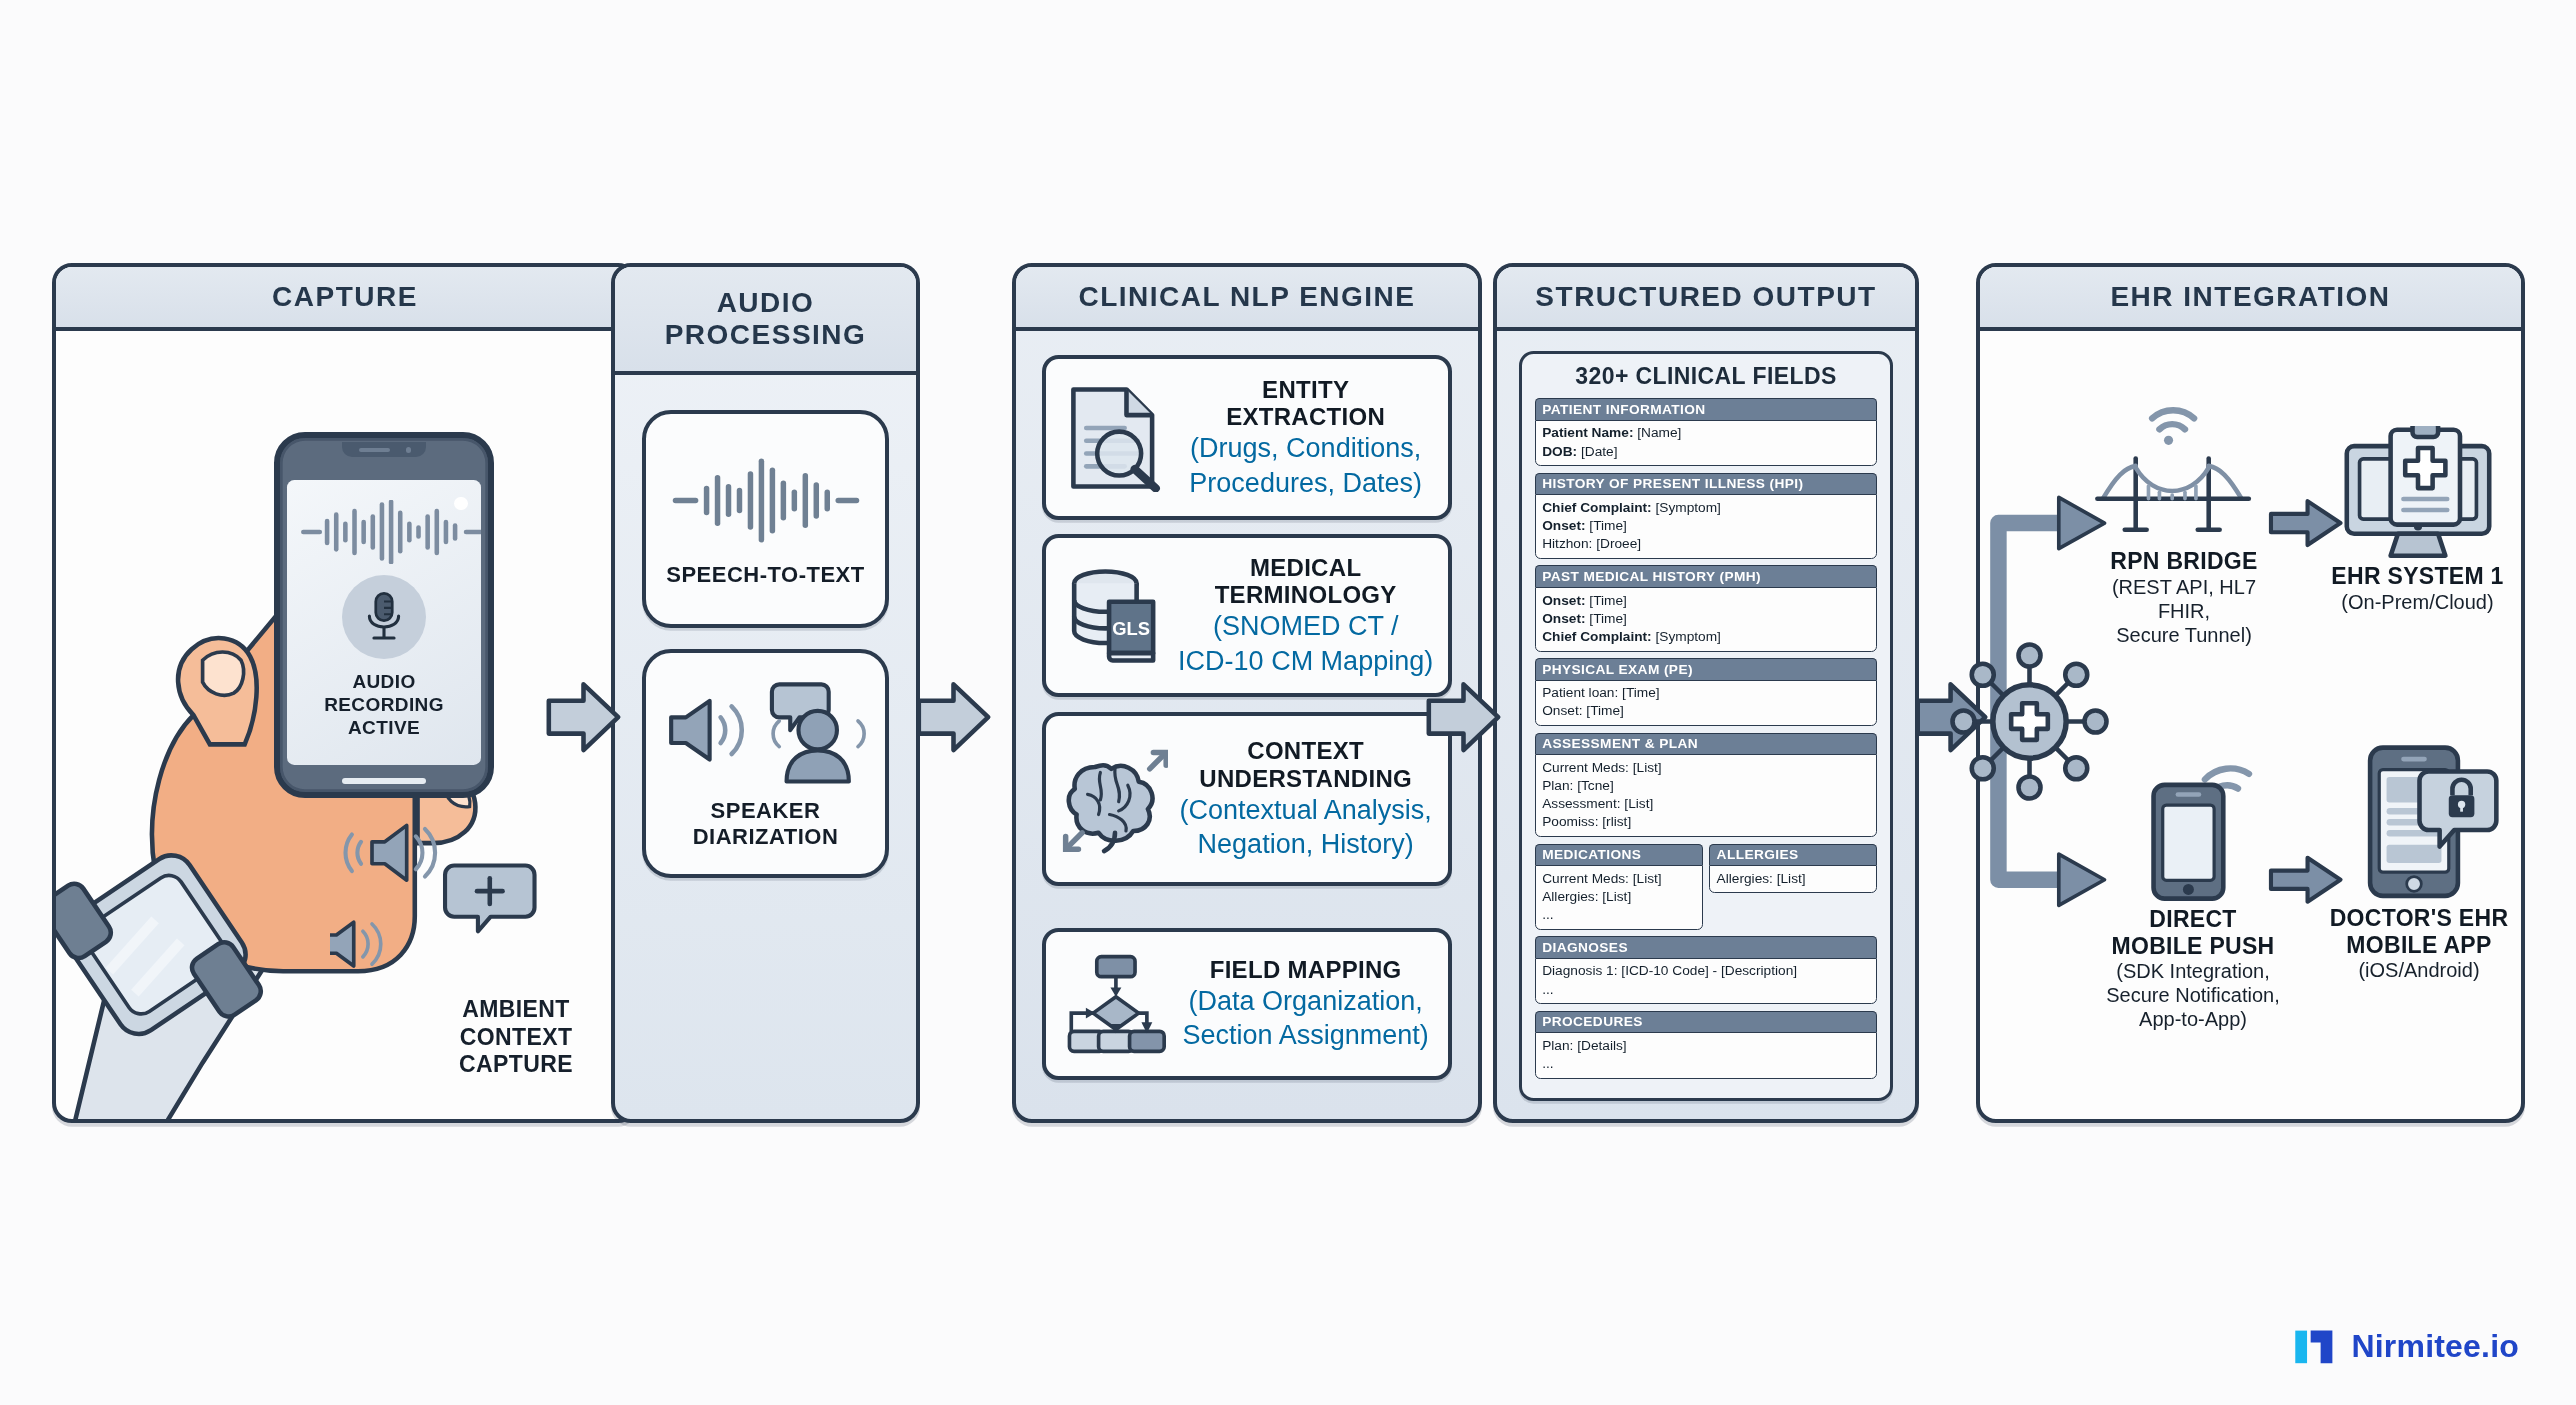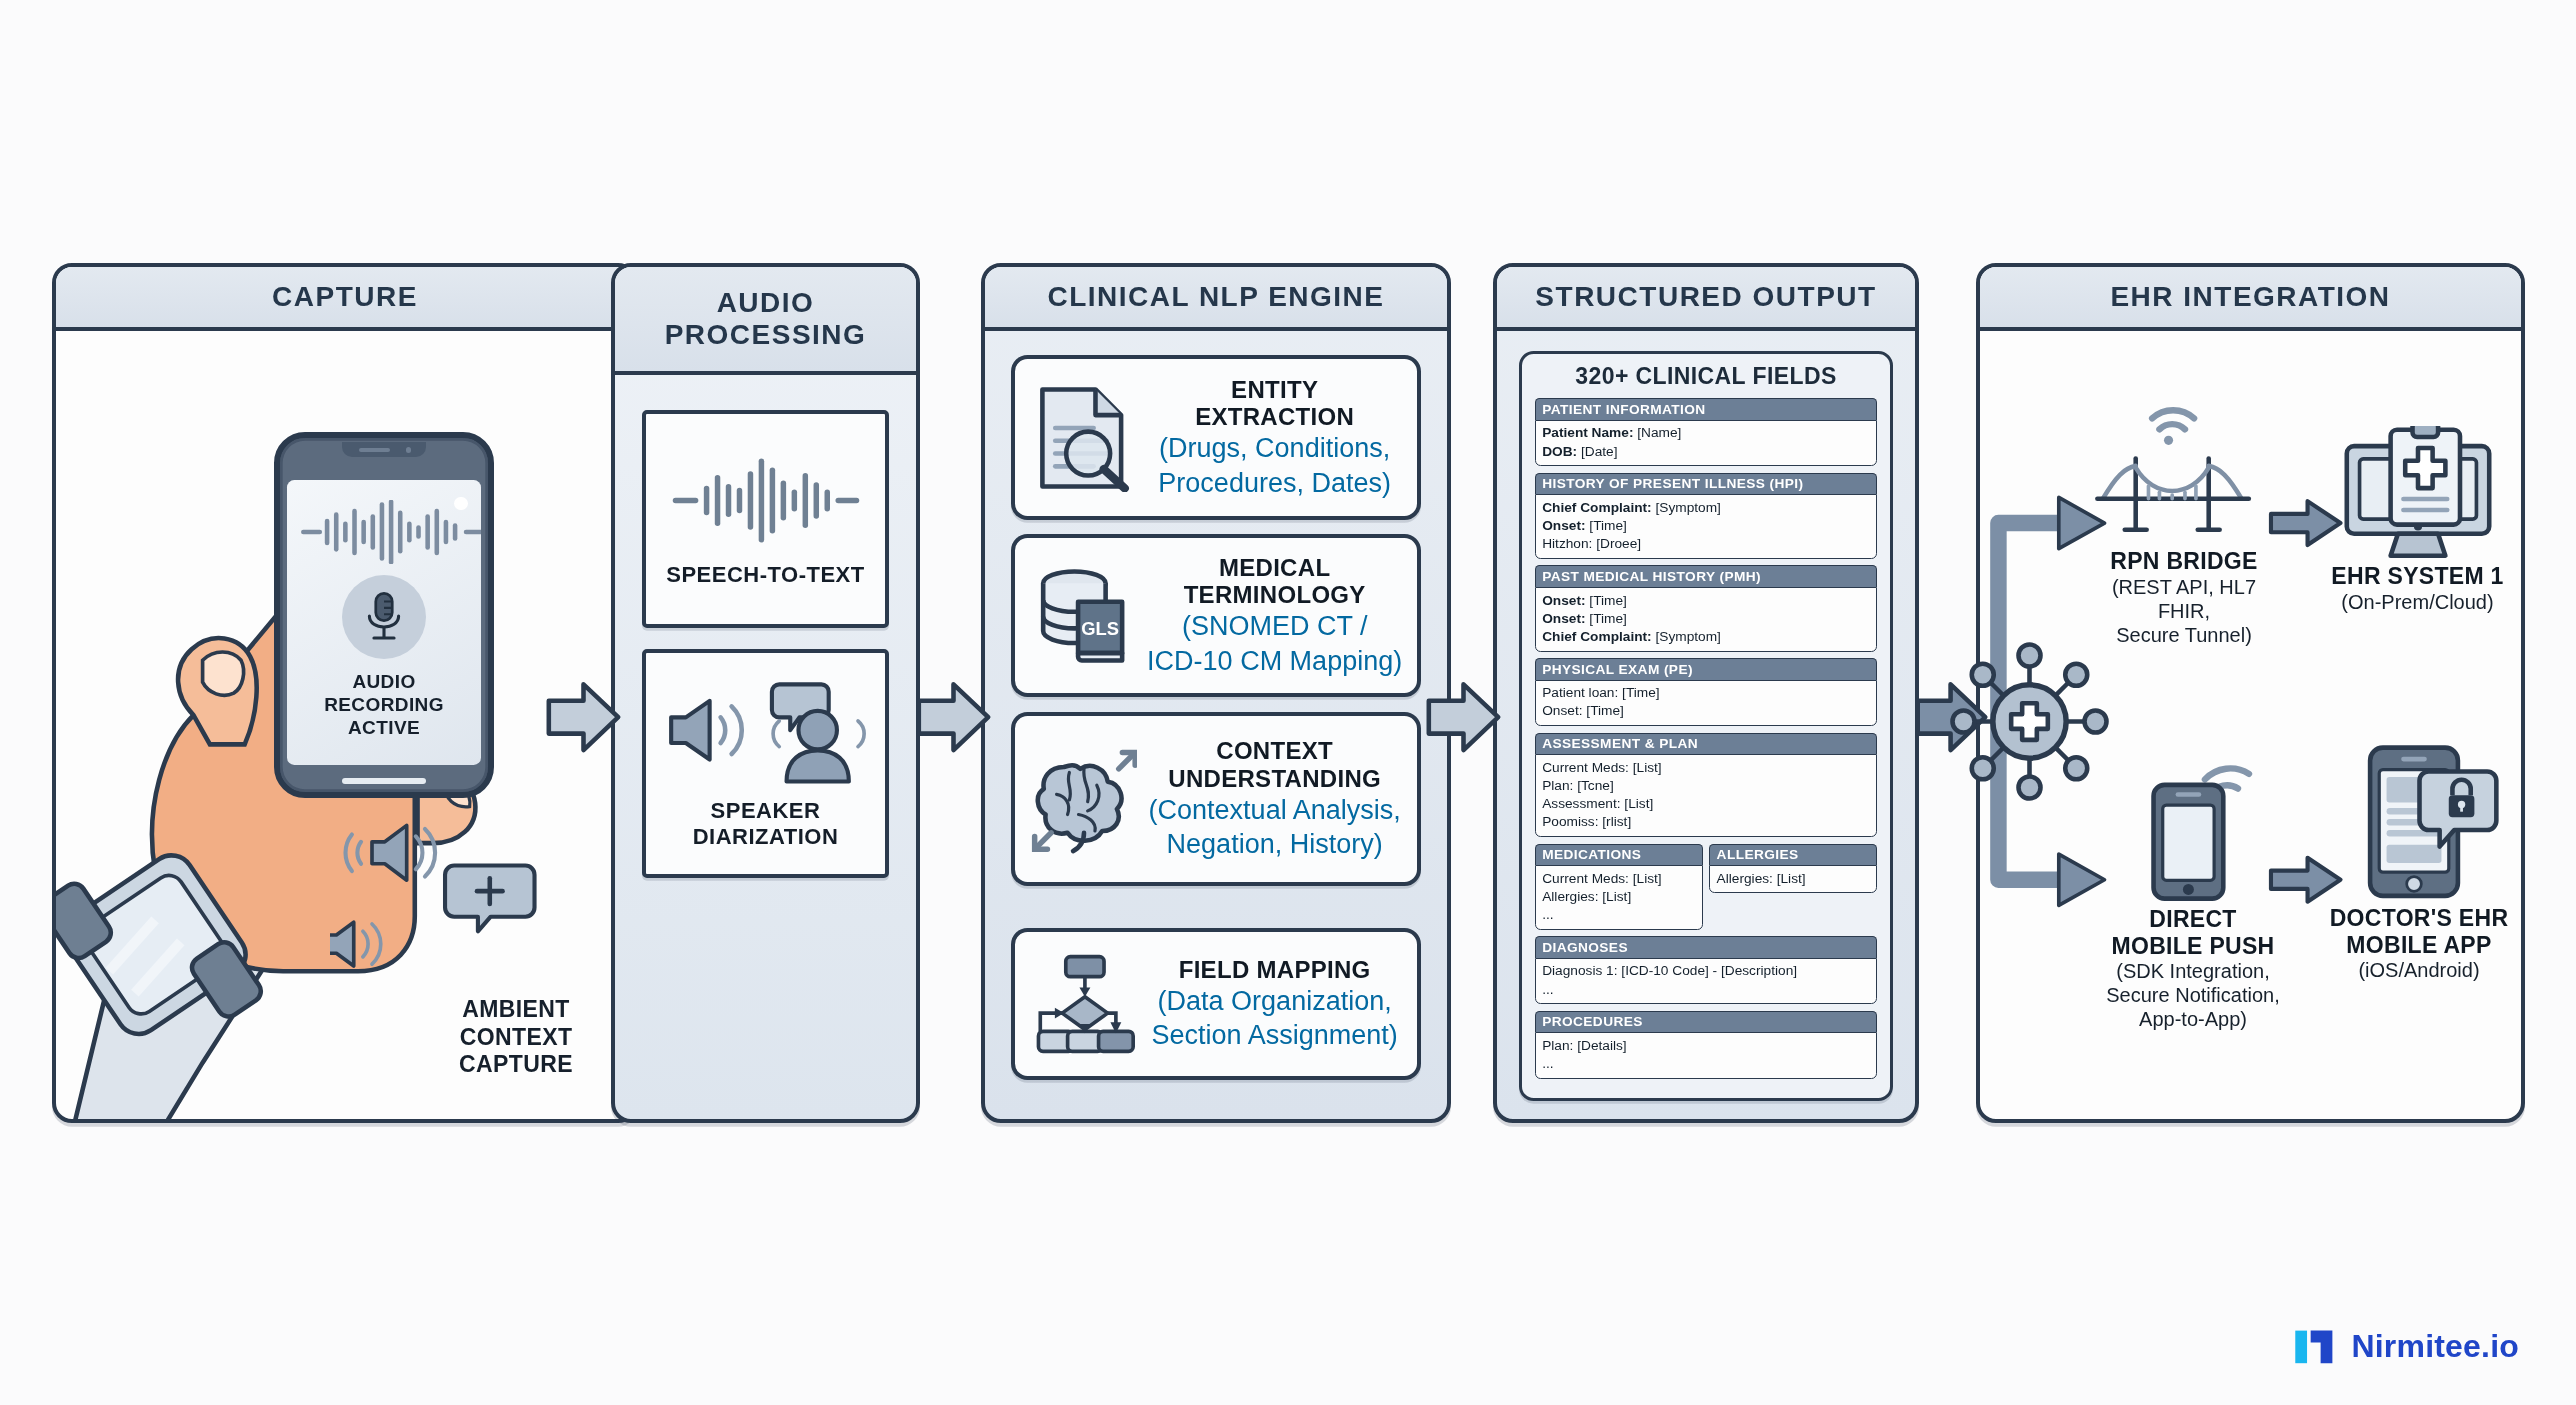--- a/index.html
+++ b/index.html
@@ -81,34 +81,34 @@
   }
   .ambient-label{
     position:absolute; right:22px; bottom:40px; width:192px; text-align:center;
     font-size:23px; font-weight:bold; color:#16202c; line-height:1.2; letter-spacing:0.4px;
   }
 
   
   #p2{ left:611px; top:263px; width:309px; height:860px;
        background:linear-gradient(180deg,#eef2f7 0%,#dde5ee 100%); }
   .subcard{
-    background:#fbfcfd; border:4.6px solid #2b3a4d; border-radius:5px;
+    background:#fbfcfd; border:4.6px solid #2b3a4d; border-radius:29px;
     box-shadow:0 2.7px 0 rgba(43,58,77,.16);
     display:flex; flex-direction:column; align-items:center; justify-content:center;
     position:absolute;
   }
   .subcard .lbl{
     font-size:22px; font-weight:bold; color:#141d28; text-align:center;
     line-height:1.2; letter-spacing:0.5px; margin-top:11px;
   }
   #stt{ left:27.4px; top:35px; right:27.4px; height:218px; }
   #diar{ left:27.4px; top:274px; right:27.4px; height:229px; }
 
   
-  #p3{ left:981px; top:263px; width:470px; height:860px;
+  #p3{ left:1012px; top:263px; width:470px; height:860px;
        background:linear-gradient(180deg,#e9eef4 0%,#dae2ec 100%); }
   .nlp-card{
     position:absolute; left:25.6px; right:25.6px;
     background:#fbfcfd; border:4.6px solid #2b3a4d; border-radius:16.5px;
     box-shadow:0 2.7px 0 rgba(43,58,77,.16);
     display:flex; align-items:center; padding:9.1px 12.8px 9.1px 9.1px;
   }
   .nlp-card .icon{ width:121px; flex:0 0 121px; display:flex; align-items:center; justify-content:center; }
   .nlp-card .txt{ flex:1; text-align:center; }
   .nlp-card .t1{ font-size:24px; font-weight:bold; color:#111a24; line-height:1.14; letter-spacing:0.3px; }

